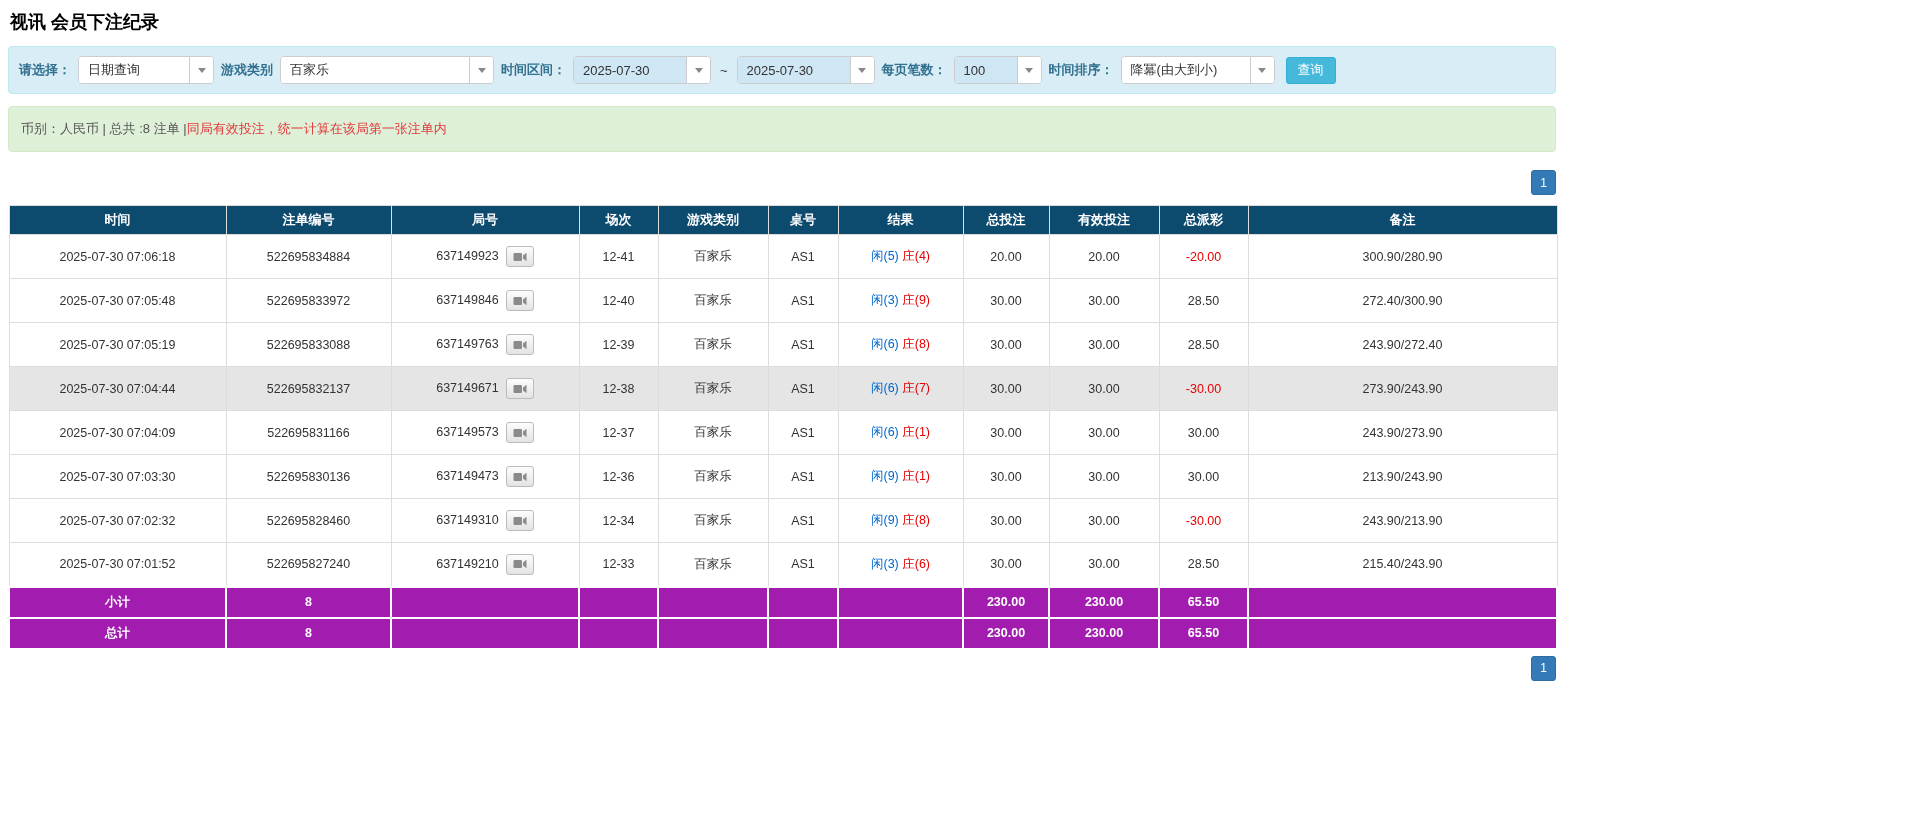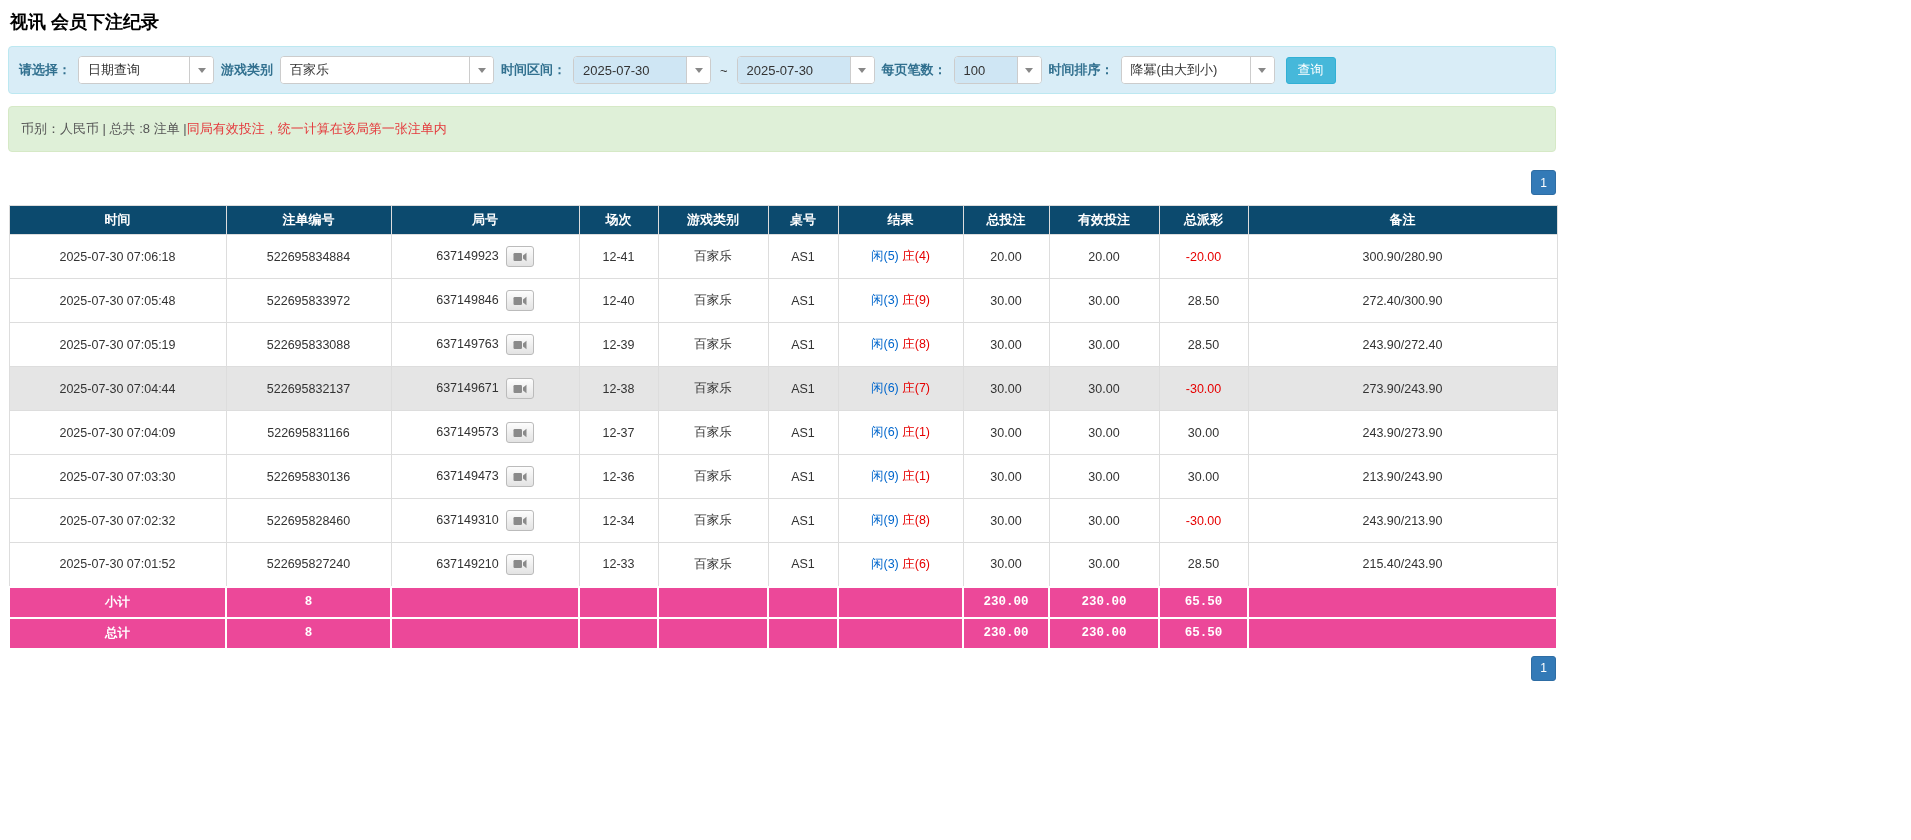--- a/index.html
+++ b/index.html
@@ -169,27 +169,26 @@
     margin-left: 7px;
     vertical-align: middle;
     background: linear-gradient(#fdfdfd, #e3e3e3);
     border: 1px solid #bbb;
     border-radius: 3px;
     cursor: pointer;
   }
   .video-btn svg { fill: #8a8a8a; }
 
   table.records tfoot td {
-    background: #ec4899;
+    background: #a21caf;
     color: #fff;
     font-size: 12.5px;
     font-weight: bold;
     height: 31px;
     border: 2px solid #fff;
-    font-family: Liberation Mono, monospace;
   }
 </style>
 </head>
 <body>
 
 <div class="page">
 
   <h1 class="page-title">视讯 会员下注纪录</h1>
 
   <div class="filter-bar">

